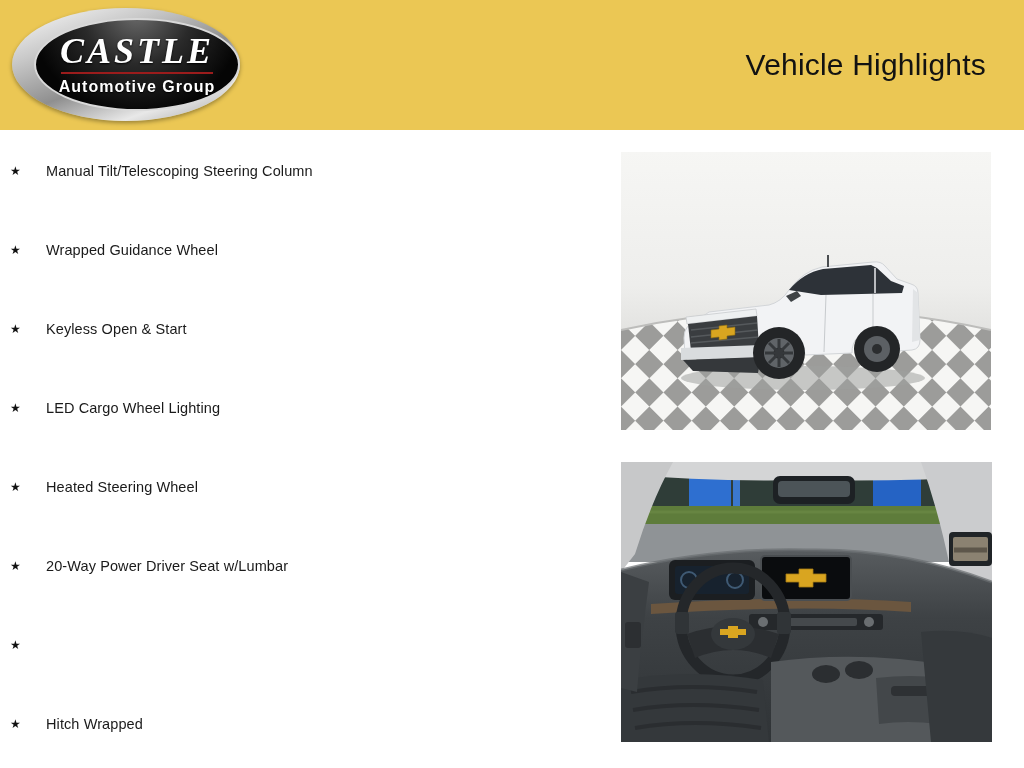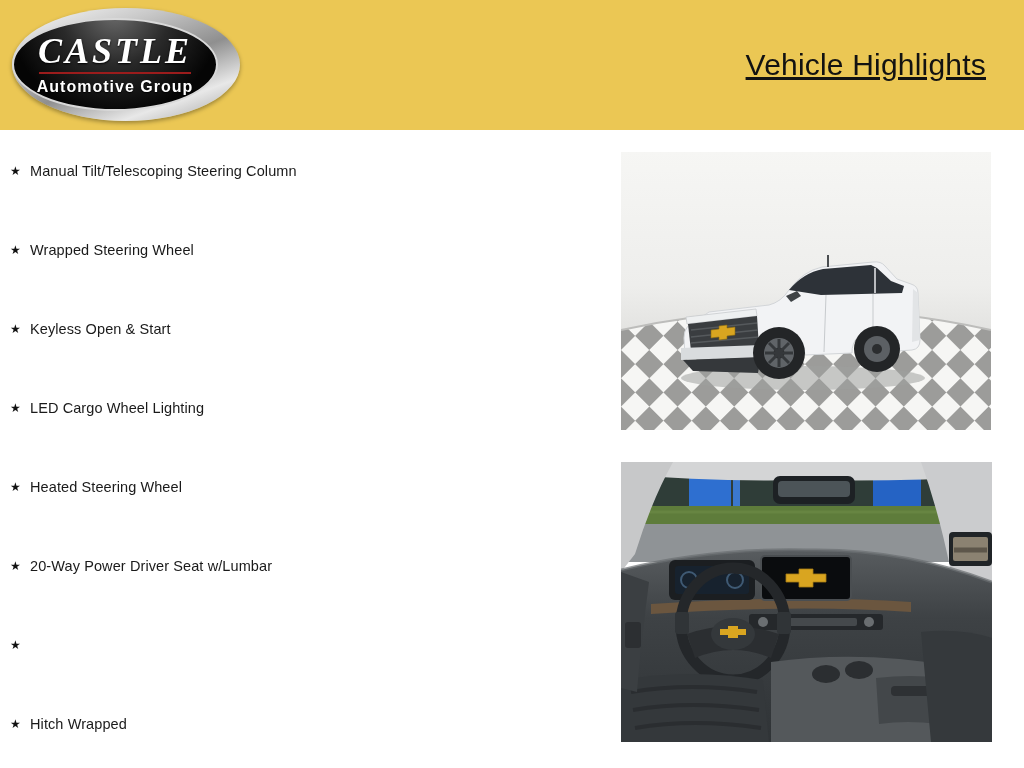--- a/index.html
+++ b/index.html
@@ -10,30 +10,30 @@
     font-family:"Liberation Sans", sans-serif;
   }
 
   
   .header {
     position:absolute; left:0; top:0; width:1024px; height:130px;
     background:#EBC754;
   }
   .page-title {
     position:absolute; right:38px; top:48px;
-    font-size:30px; font-weight:500; color:#121212; letter-spacing:0.2px;text-decoration:underline;
+    font-size:30px; font-weight:500; color:#121212; letter-spacing:0.2px;
   }
 
   
   .logo {
     position:absolute; left:12px; top:8px; width:228px; height:113px;
     border-radius:50%;
     background:linear-gradient(160deg,#fdfdfd 0%,#c9c9c9 28%,#8f8f8f 55%,#e8e8e8 78%,#9b9b9b 100%);
     box-shadow:0 2px 4px rgba(0,0,0,0.35);
-    display:flex; align-items:center; justify-content:flex-start;
+    display:flex; align-items:center; justify-content:flex-end;
   }
   .logo-inner {
     width:206px; height:93px; border-radius:50%;
     background:radial-gradient(ellipse at 50% -10%, #6d6d6d 0%, #2a2a2a 38%, #050505 75%);
     border:2px solid #d9d9d9;
     display:flex; flex-direction:column; align-items:center; justify-content:center;
   }
   .logo-name {
     font-family:"Liberation Serif", serif; font-style:italic;
     font-size:36px; font-weight:bold; color:#ffffff; letter-spacing:3px;
@@ -53,21 +53,21 @@
   }
   .feature-item:nth-child(1){ top:31px; }
   .feature-item:nth-child(2){ top:110px; }
   .feature-item:nth-child(3){ top:189px; }
   .feature-item:nth-child(4){ top:268px; }
   .feature-item:nth-child(5){ top:347px; }
   .feature-item:nth-child(6){ top:426px; }
   .feature-item:nth-child(7){ top:505px; }
   .feature-item:nth-child(8){ top:584px; }
   .star { font-size:12px; width:20px; color:#111; }
-  .feature-label { font-size:14.5px; letter-spacing:0.1px; }
+  .feature-label { font-size:14.5px; letter-spacing:0.1px;margin-left:16px; }
 
   
   .photo { position:absolute; display:block; }
   .photo-exterior { left:621px; top:152px; width:370px; height:278px; }
   .photo-interior { left:621px; top:462px; width:371px; height:280px; }
 </style>
 </head>
 <body>
 
 <div id="page">
@@ -83,21 +83,21 @@
     <div class="page-title">Vehicle Highlights</div>
   </div>
 
   <ul class="features">
     <li class="feature-item">
       <span class="star">★</span>
       <span class="feature-label">Manual Tilt/Telescoping Steering Column</span>
     </li>
     <li class="feature-item">
       <span class="star">★</span>
-      <span class="feature-label">Wrapped Steering Wheel</span>
+      <span class="feature-label">Wrapped Guidance Wheel</span>
     </li>
     <li class="feature-item">
       <span class="star">★</span>
       <span class="feature-label">Keyless Open &amp; Start</span>
     </li>
     <li class="feature-item">
       <span class="star">★</span>
       <span class="feature-label">LED Cargo Wheel Lighting</span>
     </li>
     <li class="feature-item">

